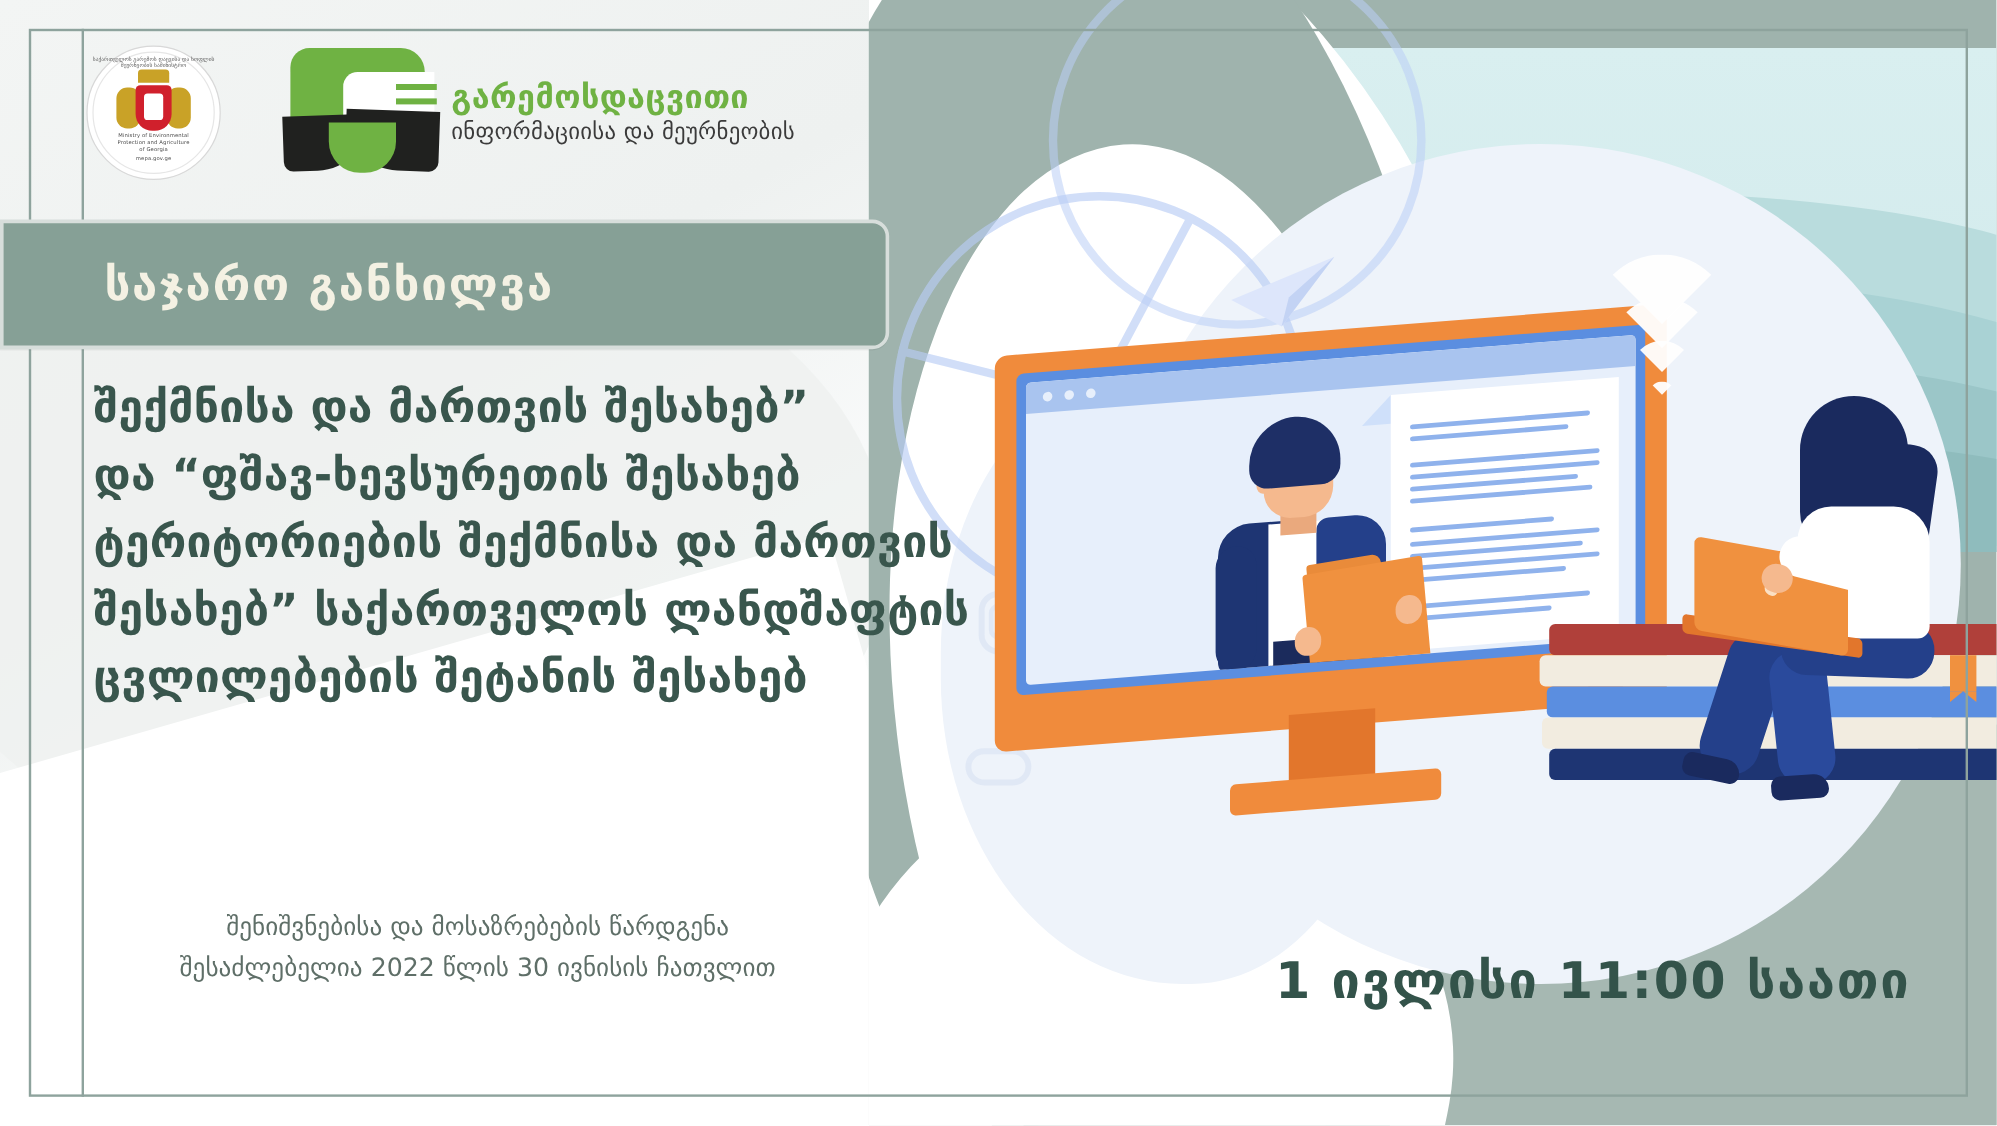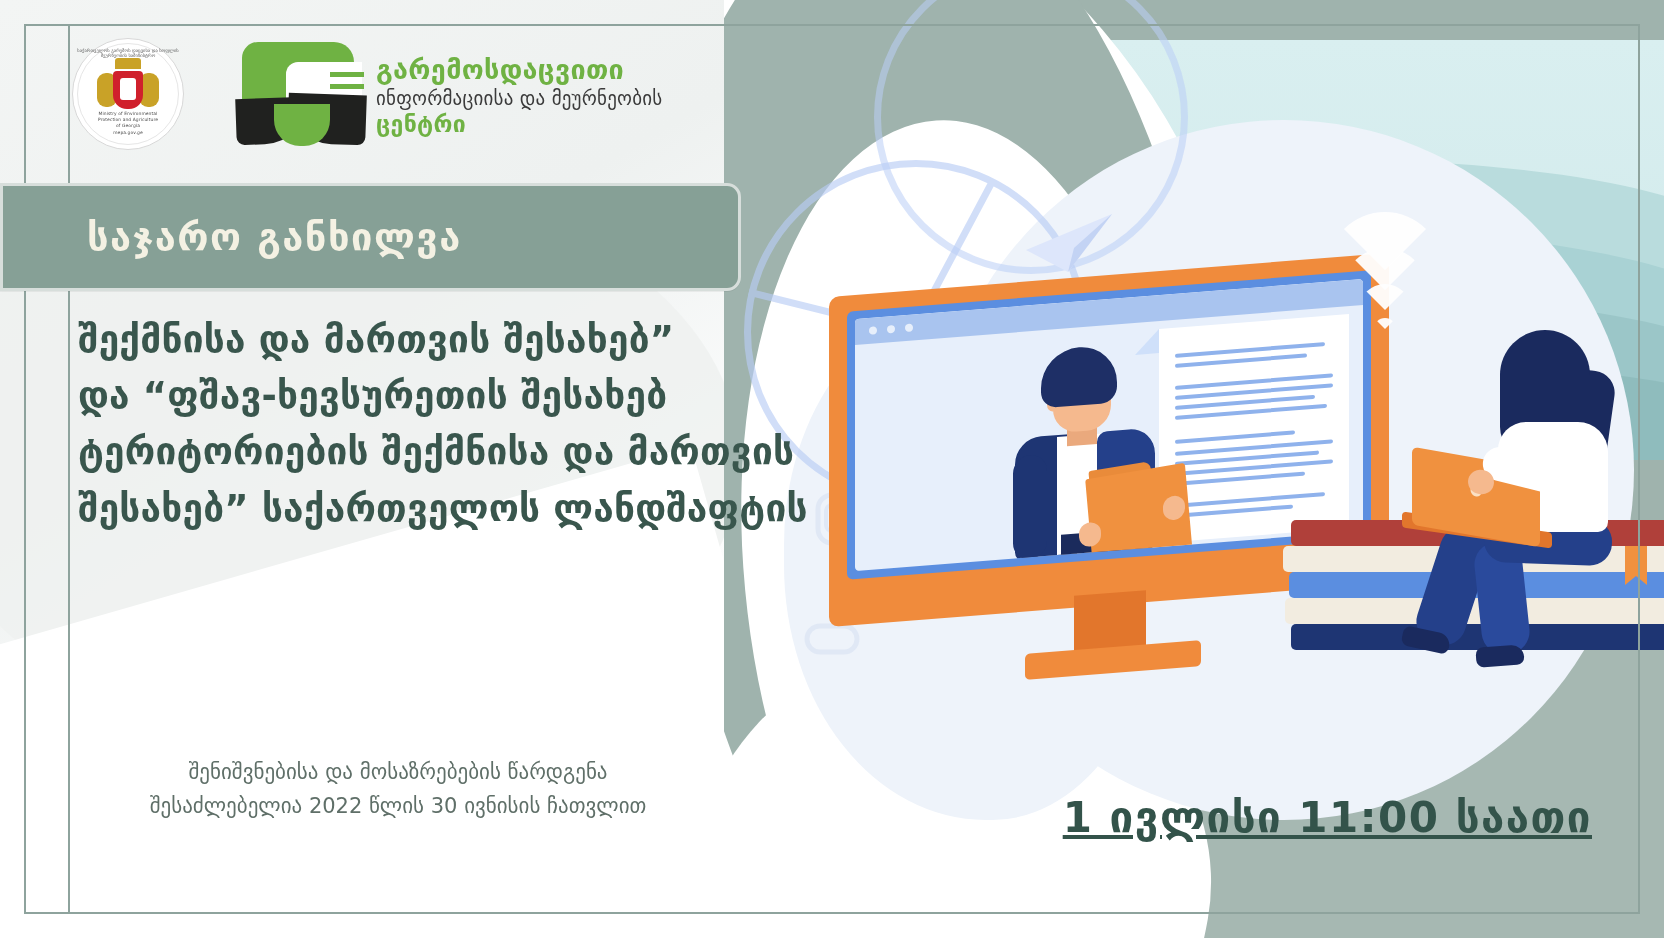--- a/index.html
+++ b/index.html
@@ -199,21 +199,21 @@
   
   .frame{
     position:absolute;left:24px;top:24px;right:24px;bottom:24px;
     border:2px solid #8ea39d;pointer-events:none;
   }
   .frame-vline{
     position:absolute;left:68px;top:24px;width:2px;height:890px;background:#8ea39d;
   }
 
   
-  .logos{position:absolute;left:72px;top:38px;display:flex;align-items:flex-end;gap:58px;}
+  .logos{position:absolute;left:72px;top:38px;display:flex;align-items:center;gap:58px;}
   .emblem{
     position:relative;width:110px;height:110px;border-radius:50%;
     background:#ffffff;border:1px solid #d8d8d8;
     display:flex;align-items:center;justify-content:center;
   }
   .emblem .ring-text{
     position:absolute;inset:4px;border-radius:50%;
     border:1px solid #e6e6e6;
   }
   .shield{position:relative;width:30px;height:38px;background:#d0202c;
@@ -269,21 +269,20 @@
   .note{
     position:absolute;left:78px;top:755px;width:640px;
     color:#5f6f68;font-size:21px;line-height:1.62;text-align:center;
   }
   .note span{display:block;}
 
   .datetime{
     position:absolute;right:72px;bottom:96px;
     color:#33534a;font-size:42px;font-weight:bold;letter-spacing:1.5px;
     white-space:nowrap;
-    text-decoration:underline;
   }
 </style>
 </head>
 <body>
 
 <div id="poster">
 
   <div class="left-wash">
     <div class="wash-blob"></div>
     <div class="wash-diag"></div>
@@ -445,34 +444,34 @@
         <div class="gic-bar" style="top:30px;"></div>
         <div class="gic-bar" style="top:42px;"></div>
         <div class="gic-bar" style="top:54px;"></div>
         <div class="gic-book-l"></div>
         <div class="gic-book-r"></div>
         <div class="gic-book-w"></div>
       </div>
       <div class="gic-text">
         <div class="gic-l1">გარემოსდაცვითი</div>
         <div class="gic-l2">ინფორმაციისა და მეურნეობის</div>
-        <div class="gic-l3">ცენტრი</div>
       </div>
     </div>
   </div>
 
   <div class="banner">
     <div class="banner-txt">საჯარო განხილვა</div>
   </div>
 
   <div class="body-text">
     <span class="l">შექმნისა და მართვის შესახებ”</span>
     <span class="l">და “ფშავ-ხევსურეთის შესახებ</span>
     <span class="l">ტერიტორიების შექმნისა და მართვის</span>
     <span class="l">შესახებ” საქართველოს ლანდშაფტის</span>
+    <span class="l">ცვლილებების შეტანის შესახებ</span>
   </div>
 
   <div class="note">
     <span>შენიშვნებისა და მოსაზრებების  წარდგენა</span>
     <span>შესაძლებელია 2022 წლის 30 ივნისის ჩათვლით</span>
   </div>
 
   <div class="datetime">1 ივლისი 11:00  საათი</div>
 
 </div>

